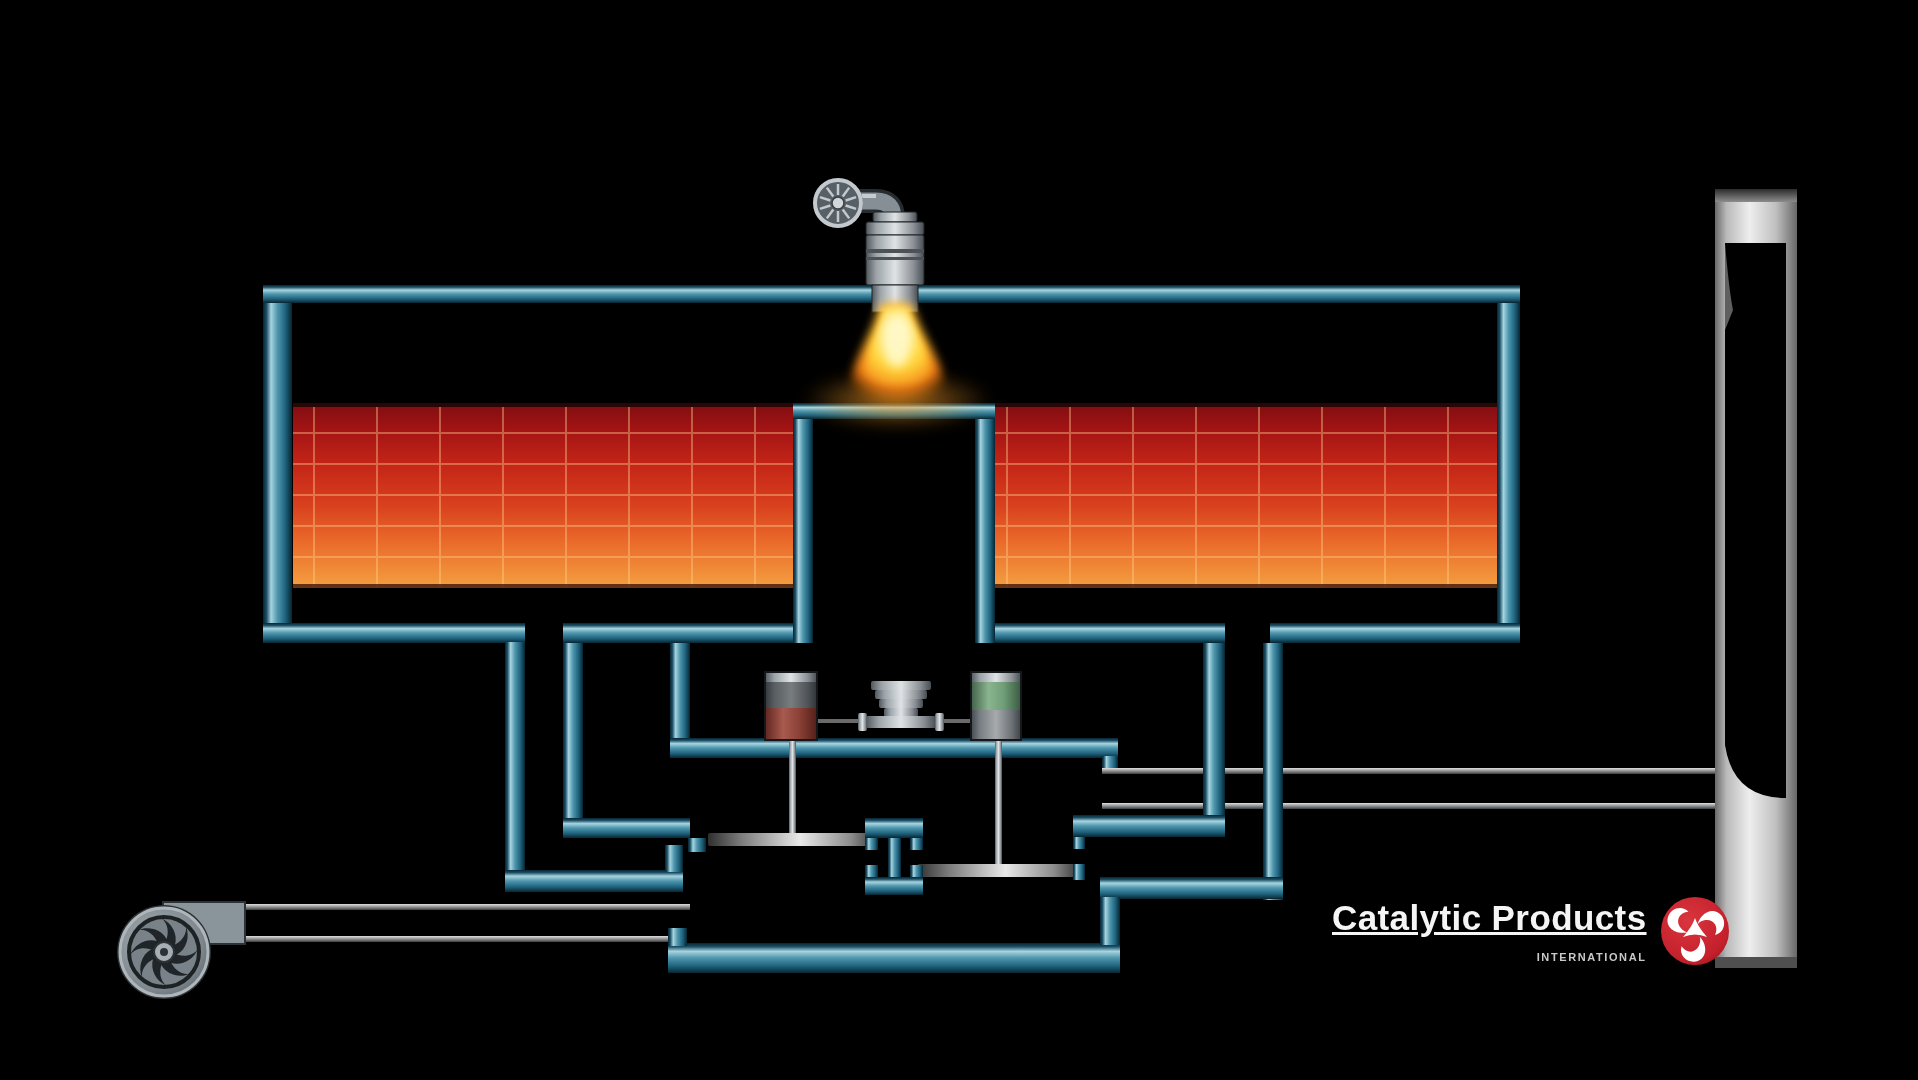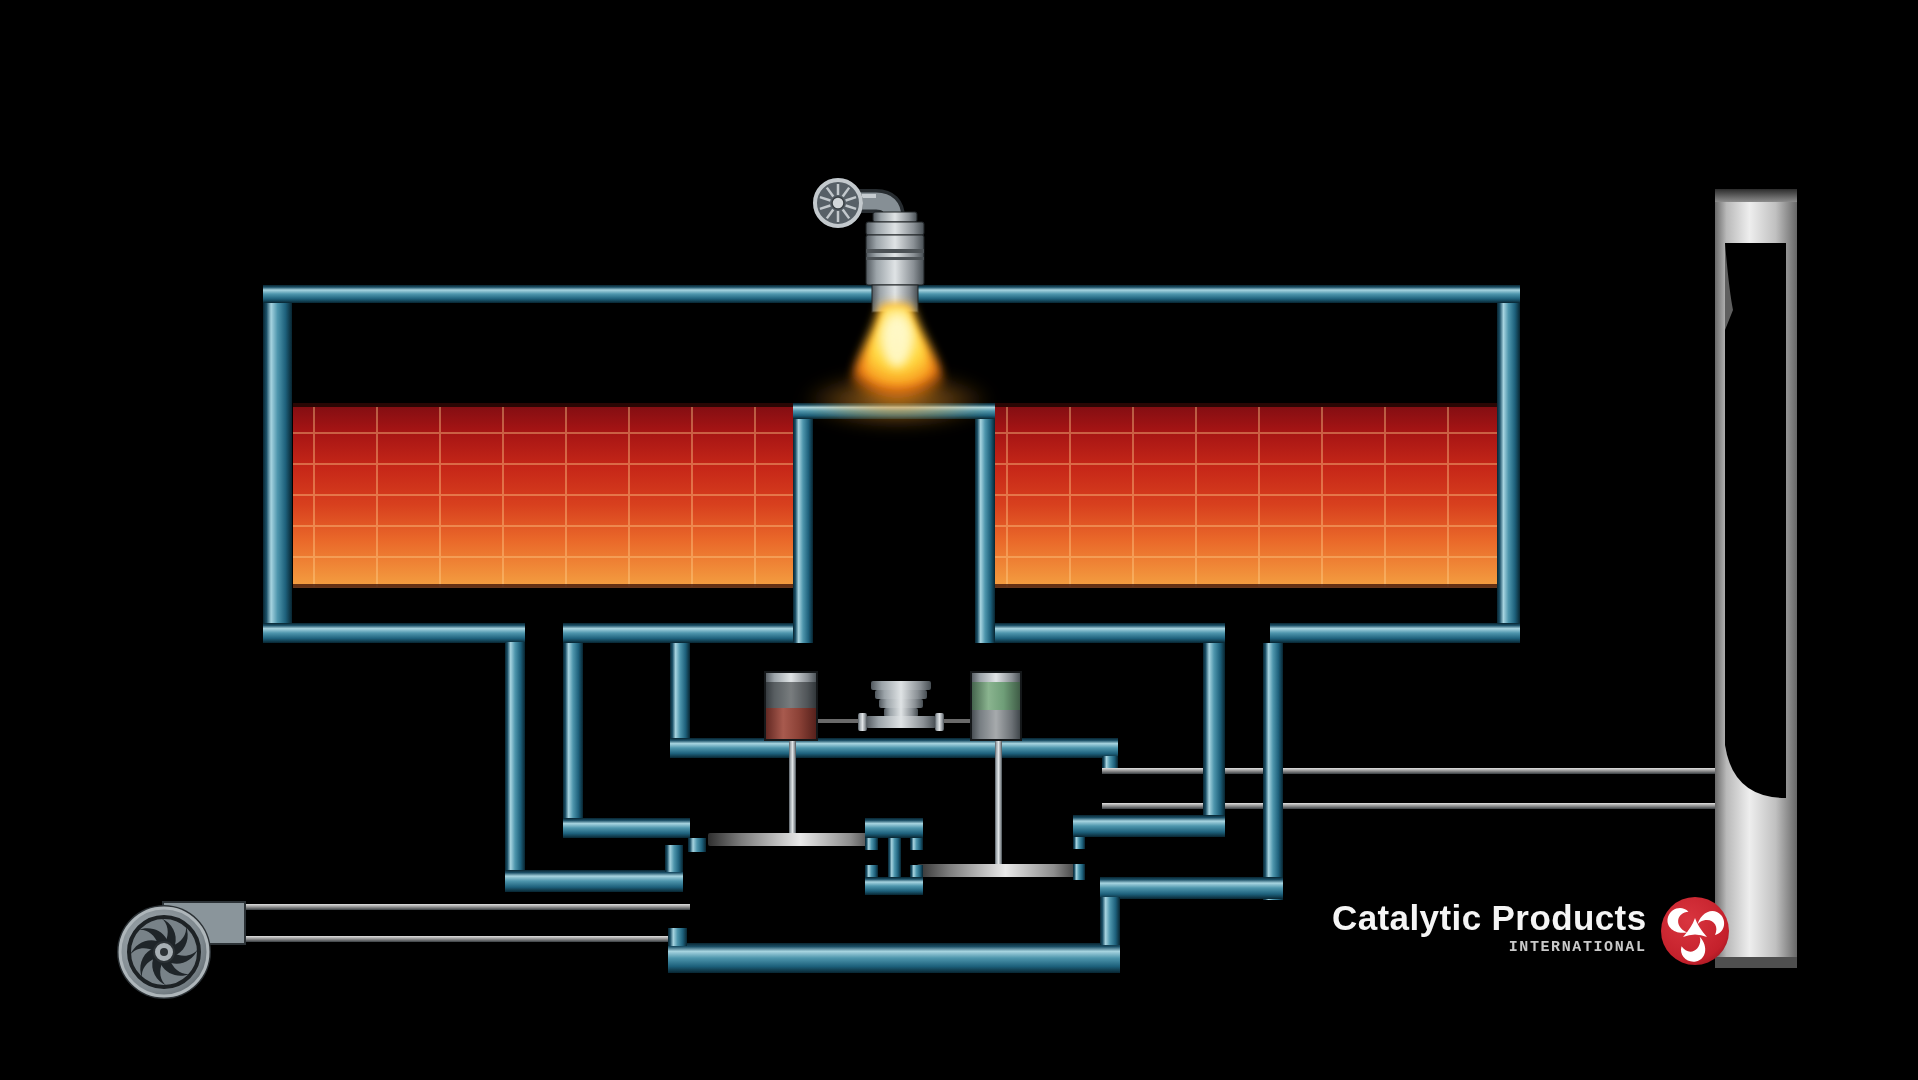--- a/index.html
+++ b/index.html
@@ -6,22 +6,22 @@
     --background:#000000;
     --text-white:#f5f5f5; --text-gray:#c9c9c9; --logo-red:#c4202b;
     --bed-grid:#ffcf8c;
   }
   html,body{margin:0;padding:0;background:var(--background);}
   body{width:1918px;height:1080px;overflow:hidden;font-family:"Liberation Sans",sans-serif;}
   .stage{position:relative;width:1918px;height:1080px;background:var(--background);}
   svg.diagram{position:absolute;left:0;top:0;}
   .logo{position:absolute;left:1332px;top:900px;display:flex;align-items:flex-start;gap:13px;}
   .logo-text{display:flex;flex-direction:column;align-items:flex-end;}
-  .logo-name{font-size:35px;font-weight:700;color:var(--text-white);letter-spacing:.4px;line-height:1.05;white-space:nowrap;}
-  .logo-sub{font-size:15px;font-weight:600;color:var(--text-gray);letter-spacing:1.6px;margin-top:2px;font-family:Liberation Mono, monospace;}
+  .logo-name{font-size:35px;font-weight:700;color:var(--text-white);letter-spacing:.4px;line-height:1.05;white-space:nowrap;text-decoration:underline;}
+  .logo-sub{font-size:11px;font-weight:600;color:var(--text-gray);letter-spacing:1.6px;margin-top:14px;}
   .emblem{width:70px;height:70px;margin-top:-4px;flex:0 0 auto;}
 </style>
 </head>
 <body>
 
 <div class="stage">
 <svg class="diagram" width="1918" height="1080" viewBox="0 0 1918 1080">
   <defs>
     <linearGradient id="wallH" x1="0" y1="0" x2="0" y2="1">
       <stop offset="0" style="stop-color:var(--wall-blue-dark,#082531)"></stop>

